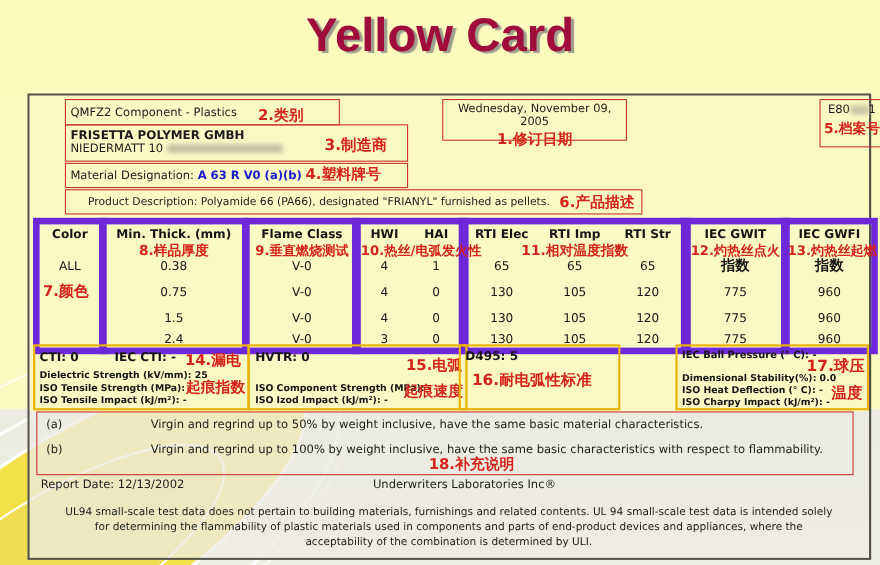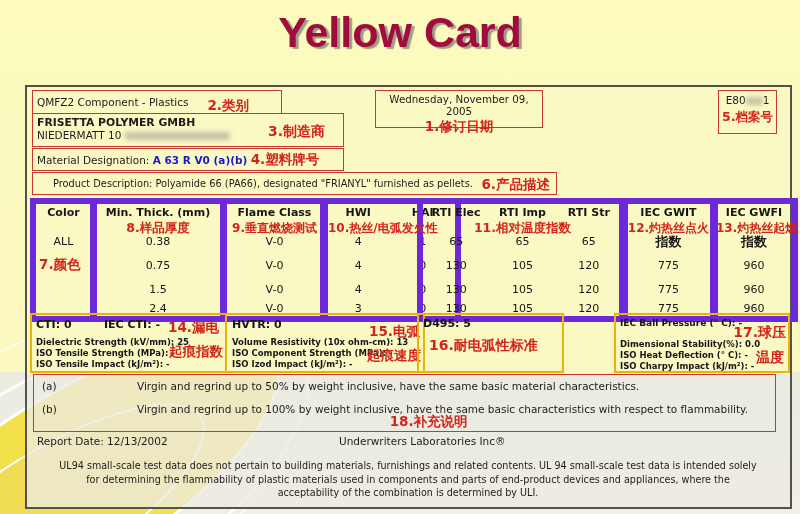--- a/index.html
+++ b/index.html
@@ -31,21 +31,21 @@
   .card-bottom-bg{position:absolute;left:0;top:287px;width:100%;height:133px;background:rgba(236,235,226,0.78);}
 
   .rb{border:1px solid #C8382E;}
   .ann{color:#D3241C;font-weight:bold;}
   .b{font-weight:bold;}
   .txt{color:#1C1C1C;}
   .blue{color:#1818CF;font-weight:bold;}
   .blur{display:inline-block;background:#C9C3A6;filter:blur(2px);vertical-align:middle;border-radius:2px;}
 
   
-  .hbox{position:absolute;font-size:10.5px;color:#1C1C1C;}
+  .hbox{position:absolute;font-size:10.5px;color:#1C1C1C;margin-left:27px;}
 
   
   .tbl{position:absolute;left:2px;top:111px;width:759px;height:114px;}
   .tcol{position:absolute;top:0;height:112px;border:6px solid #6d28d9;}
   .th{position:absolute;top:2px;left:0;right:0;text-align:center;font-weight:bold;font-size:11px;color:#161616;white-space:nowrap;}
   .ta{position:absolute;top:16px;left:0;right:0;text-align:center;font-size:12.5px;white-space:nowrap;z-index:3;}
   .trw{position:absolute;left:0;right:0;height:14px;line-height:14px;text-align:center;font-size:11px;color:#161616;display:flex;}
   .trw span{flex:1;}
   .tr1{top:31px}.tr2{top:55px}.tr3{top:79px}.tr4{top:98px}
 
@@ -148,21 +148,21 @@
           <span>V-0</span>
         </div>
       <div class="trw tr3">
           <span>V-0</span>
         </div>
       <div class="trw tr4">
           <span>V-0</span>
         </div>
     </div>
 
-    <div class="tcol" style="left:291px;width:94px;padding-left:35px;">
+    <div class="tcol" style="left:291px;width:94px;">
       <div class="th" style="display:flex;">
         <span style="flex:1;">HWI</span>
         <span style="flex:1;">HAI</span>
       </div>
       <div class="ta ann" style="text-align:left;left:2px;font-size:12px;">10.热丝/电弧发火性</div>
       <div class="trw tr1">
           <span>4</span>
           <span>1</span>
         </div>
       <div class="trw tr2">
@@ -250,21 +250,20 @@
       <div class="pbig" style="left:72px;top:3px;">IEC CTI: -</div>
       <div class="psmall" style="left:4px;top:22px;">Dielectric Strength (kV/mm): 25</div>
       <div class="psmall" style="left:4px;top:33px;">ISO Tensile Strength (MPa): -</div>
       <div class="psmall" style="left:4px;top:44px;">ISO Tensile Impact (kJ/m²): -</div>
       <div class="pann ann" style="right:6px;top:4px;">14.漏电</div>
       <div class="pann ann" style="right:2px;top:28px;">起痕指数</div>
     </div>
 
     <div class="pblk" style="left:196px;width:196px;">
       <div class="pbig" style="left:5px;top:3px;">HVTR: 0</div>
-      <div class="psmall" style="left:5px;top:22px;">Volume Resistivity (10x ohm-cm): 13</div>
       <div class="psmall" style="left:5px;top:33px;">ISO Component Strength (MPa): -</div>
       <div class="psmall" style="left:5px;top:44px;">ISO Izod Impact (kJ/m²): -</div>
       <div class="pann ann" style="right:3px;top:8px;">15.电弧</div>
       <div class="pann ann" style="right:2px;top:32px;">起痕速度</div>
     </div>
 
     <div class="pblk" style="left:388px;width:143px;">
       <div class="pbig" style="left:4px;top:2px;">D495: 5</div>
       <div class="pann ann" style="left:10px;top:22px;font-size:14px;">16.耐电弧性标准</div>
     </div>

